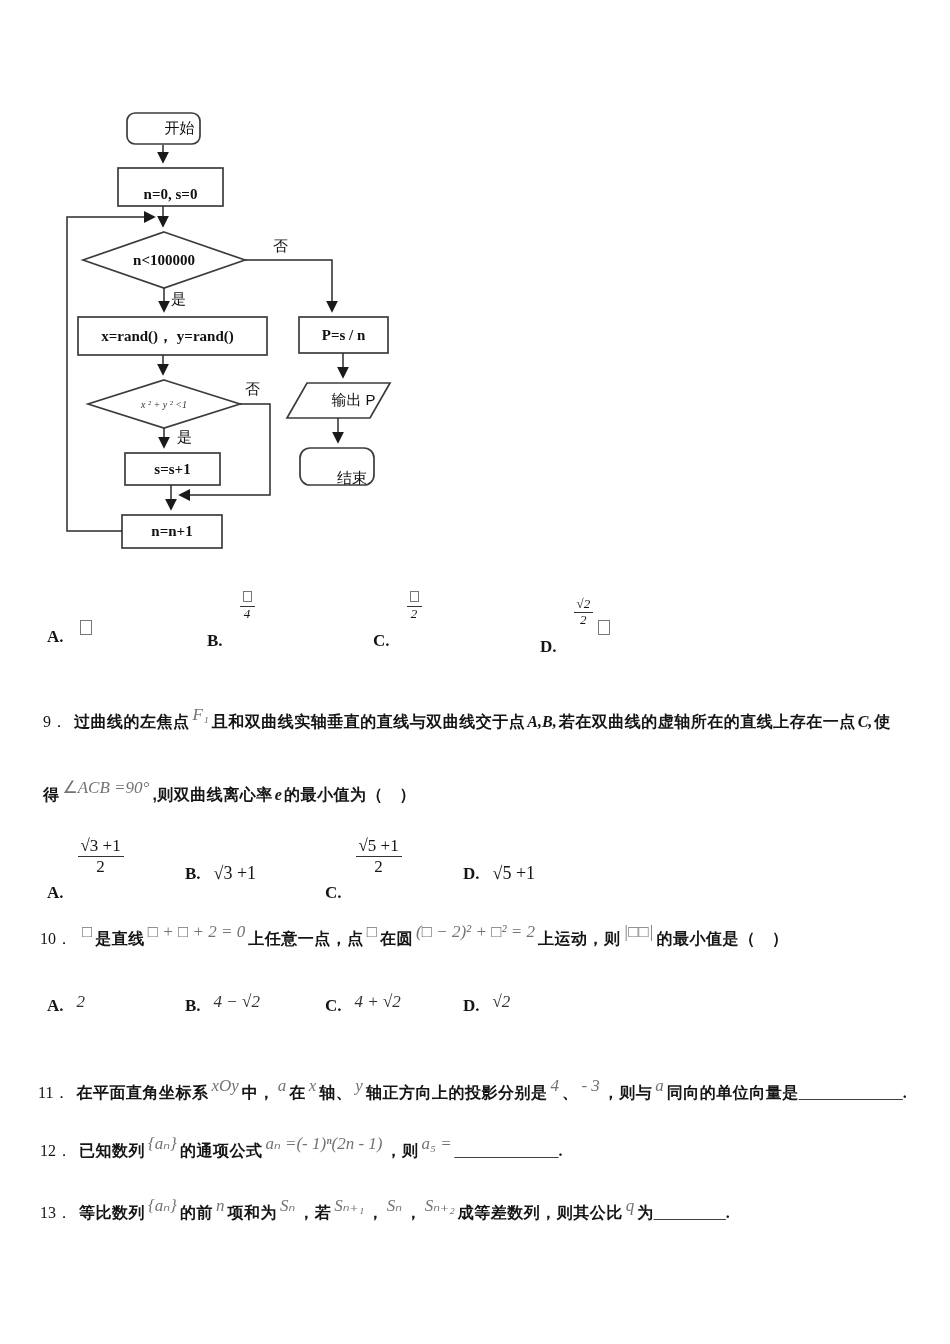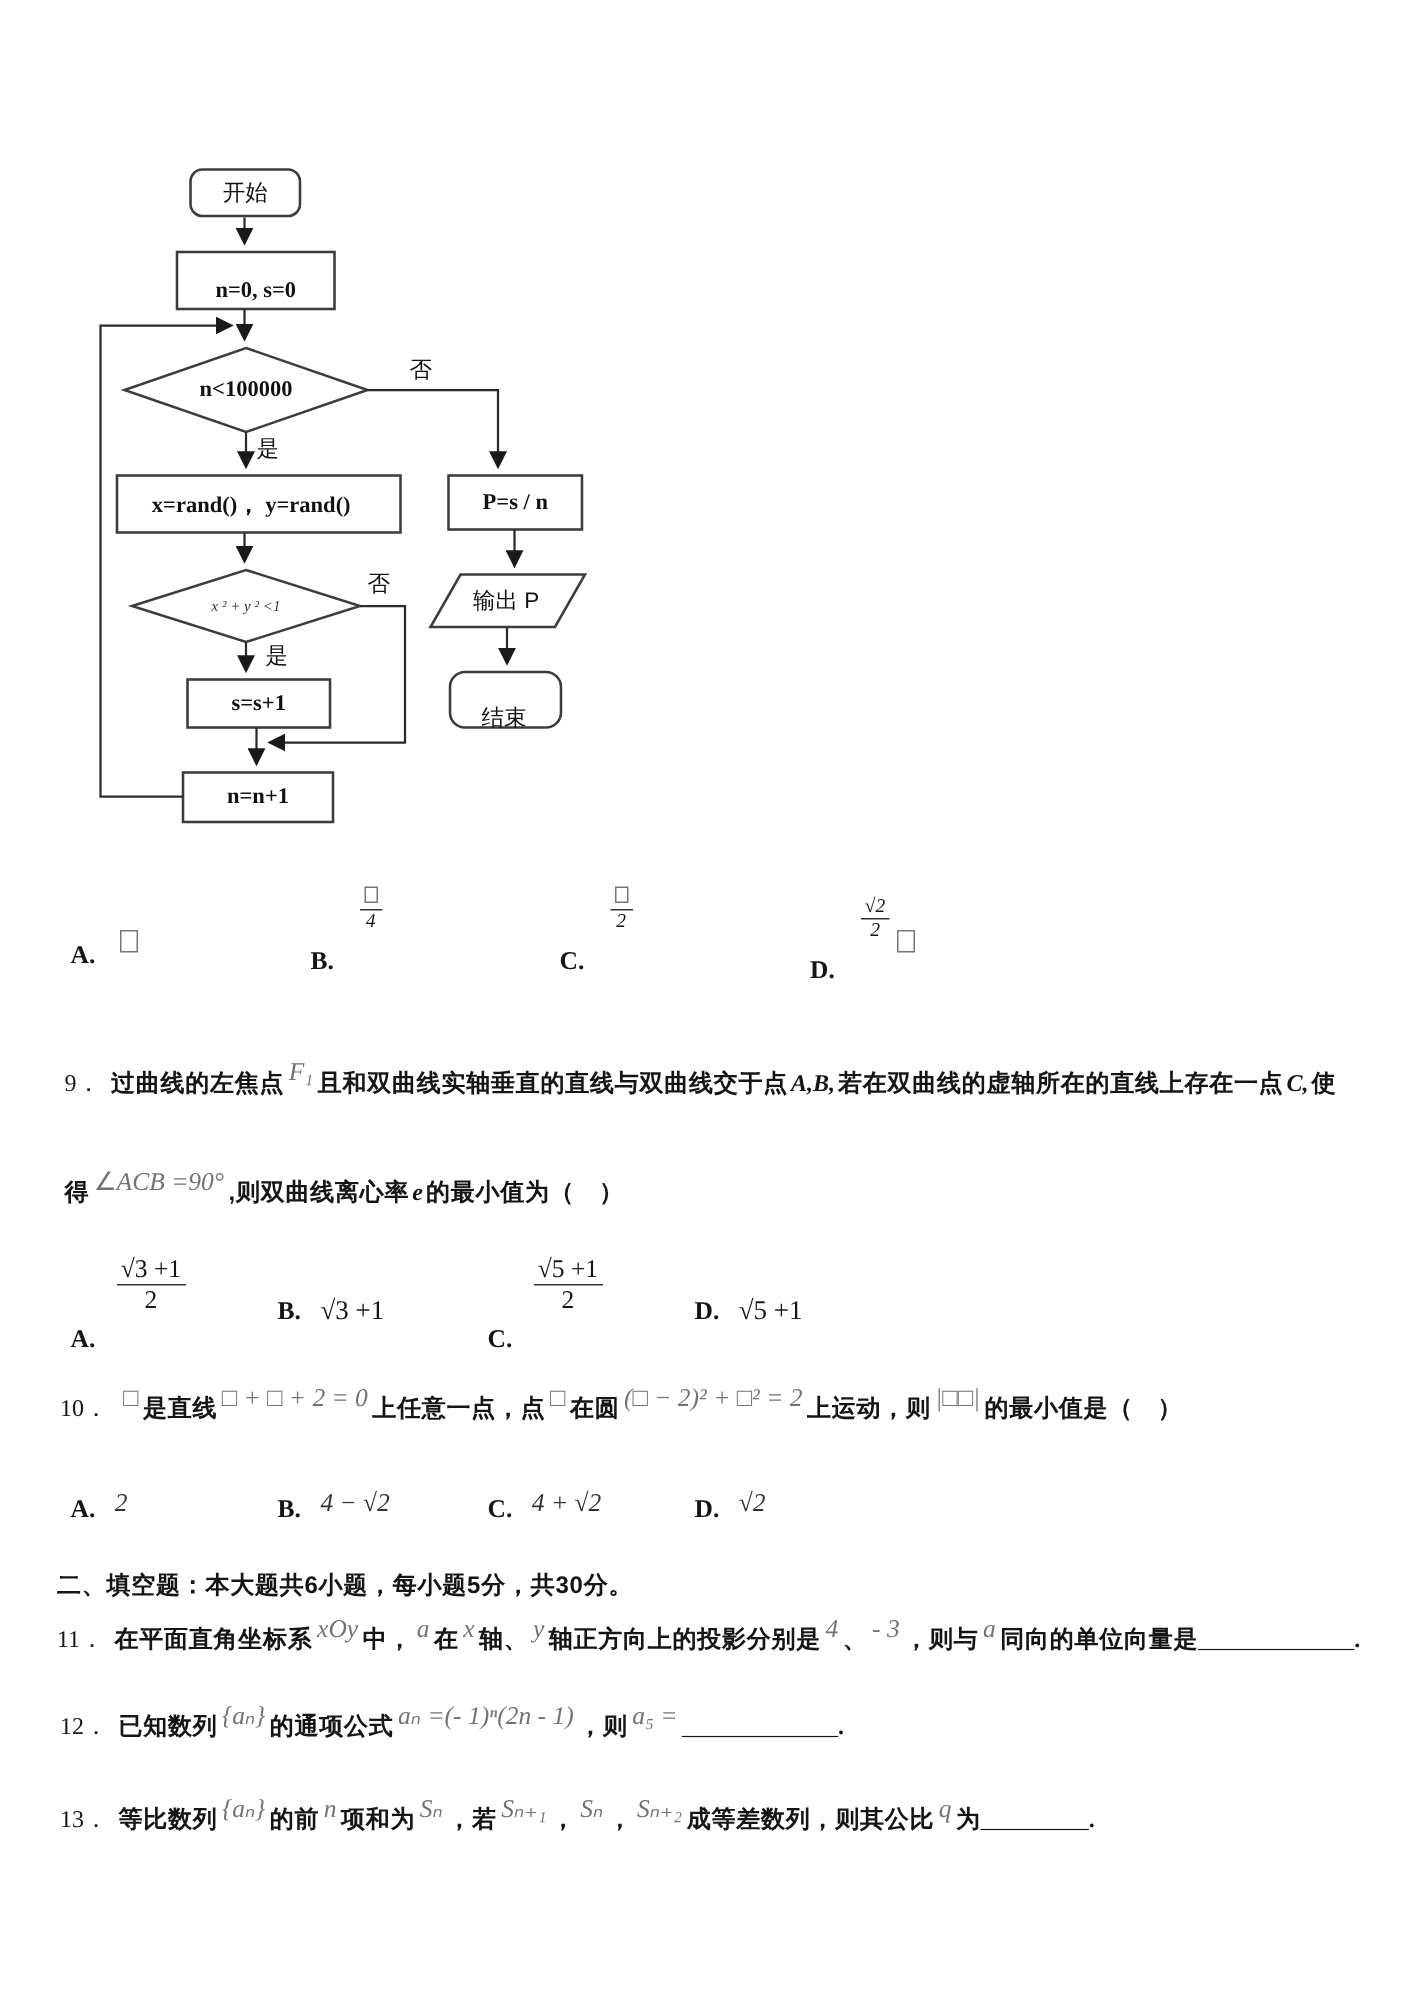--- a/index.html
+++ b/index.html
@@ -1,21 +1,21 @@
 <!DOCTYPE html>
 <html><head>
 <meta charset="utf-8">
 <style>
   html,body { margin:0; padding:0; background:#ffffff; }
   .page { position:relative; width:950px; height:1344px; background:#fff; overflow:hidden;
           font-family:"Liberation Sans","DejaVu Sans",sans-serif; color:#151515; }
   svg.fc { position:absolute; left:0; top:0; }
   .node { position:absolute; display:flex; align-items:center; justify-content:center;
           color:#111; text-align:center; white-space:nowrap; }
-  .n-cn   { font-size:15px; font-weight:500; }
+  .n-cn   { font-size:15px; font-weight:500;padding-left:16px; }
   .n-math { font-family:"Liberation Serif","DejaVu Sans",serif; font-weight:bold; font-size:15px; }
   .n-ital { font-family:"Liberation Serif","DejaVu Sans",serif; font-style:italic; font-size:10px; color:#333; font-weight:400; }
   .br { position:absolute; font-size:15px; font-weight:500; color:#111; }
 
   .line { position:absolute; white-space:nowrap; font-size:16px; line-height:30px; }
   .cn   { font-weight:600; letter-spacing:0.5px; }
   .cnb  { font-weight:700; letter-spacing:0.5px; }
   .qnum { font-family:"Liberation Serif","DejaVu Serif",serif; font-weight:400; padding-right:7px; }
   .m    { font-family:"Liberation Serif","DejaVu Sans",serif; font-style:italic; font-size:17px;
           position:relative; top:-7px; color:#737373; padding:0 3px; }
@@ -133,23 +133,20 @@
   <div class="opt" style="left:185px;top:996px">
     <span class="lab">B.</span><span class="fml-i">4 − √2</span>
   </div>
   <div class="opt" style="left:325px;top:996px">
     <span class="lab">C.</span><span class="fml-i">4 + √2</span>
   </div>
   <div class="opt" style="left:463px;top:996px">
     <span class="lab">D.</span><span class="fml-i">√2</span>
   </div>
 
-  <div class="line" style="left:38px;top:1043px">
-    <span class="cnb">二、填空题：本大题共6小题，每小题5分，共30分。</span>
-  </div>
 
   <div class="line" style="left:38px;top:1078px">
     <span class="qnum">11．</span><span class="cn">在平面直角坐标系</span><span class="m">xOy</span><span class="cn">中，</span><span class="m">a</span><span class="cn">在</span><span class="m">x</span><span class="cn">轴、</span><span class="m">y</span><span class="cn">轴正方向上的投影分别是</span><span class="m">4</span><span class="cn">、</span><span class="m">- 3</span><span class="cn">，则与</span><span class="m">a</span><span class="cn">同向的单位向量是</span><span class="blank">_____________</span><span class="dot">.</span>
   </div>
 
   <div class="line" style="left:40px;top:1136px">
     <span class="qnum">12．</span><span class="cn">已知数列</span><span class="m">{aₙ}</span><span class="cn">的通项公式</span><span class="m">aₙ =(- 1)ⁿ(2n - 1)</span><span class="cn">，则</span><span class="m">a₅ =</span><span class="blank">_____________</span><span class="dot">.</span>
   </div>
 
   <div class="line" style="left:40px;top:1198px">

